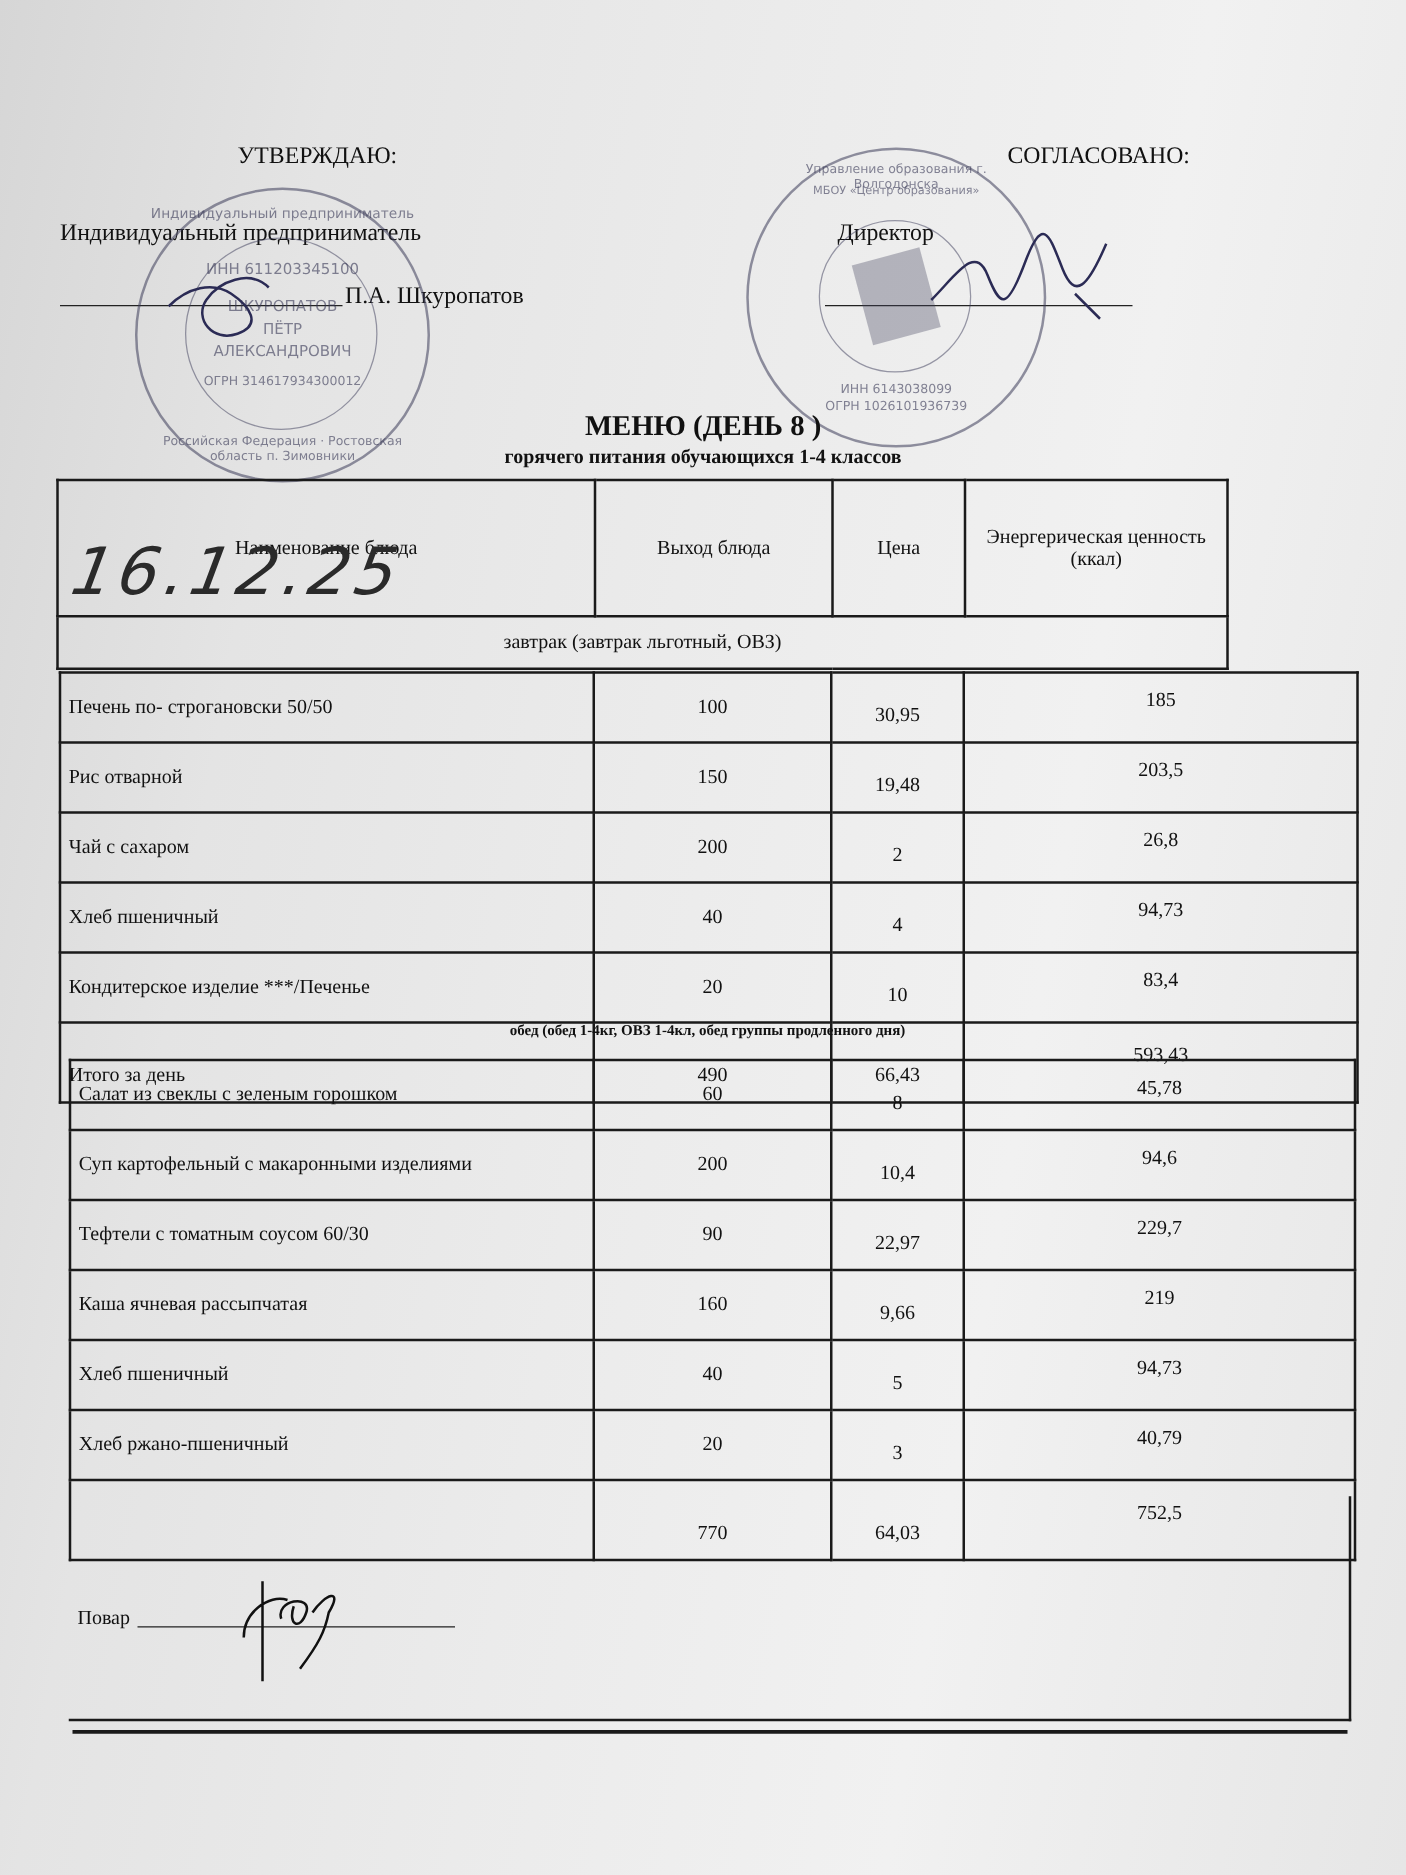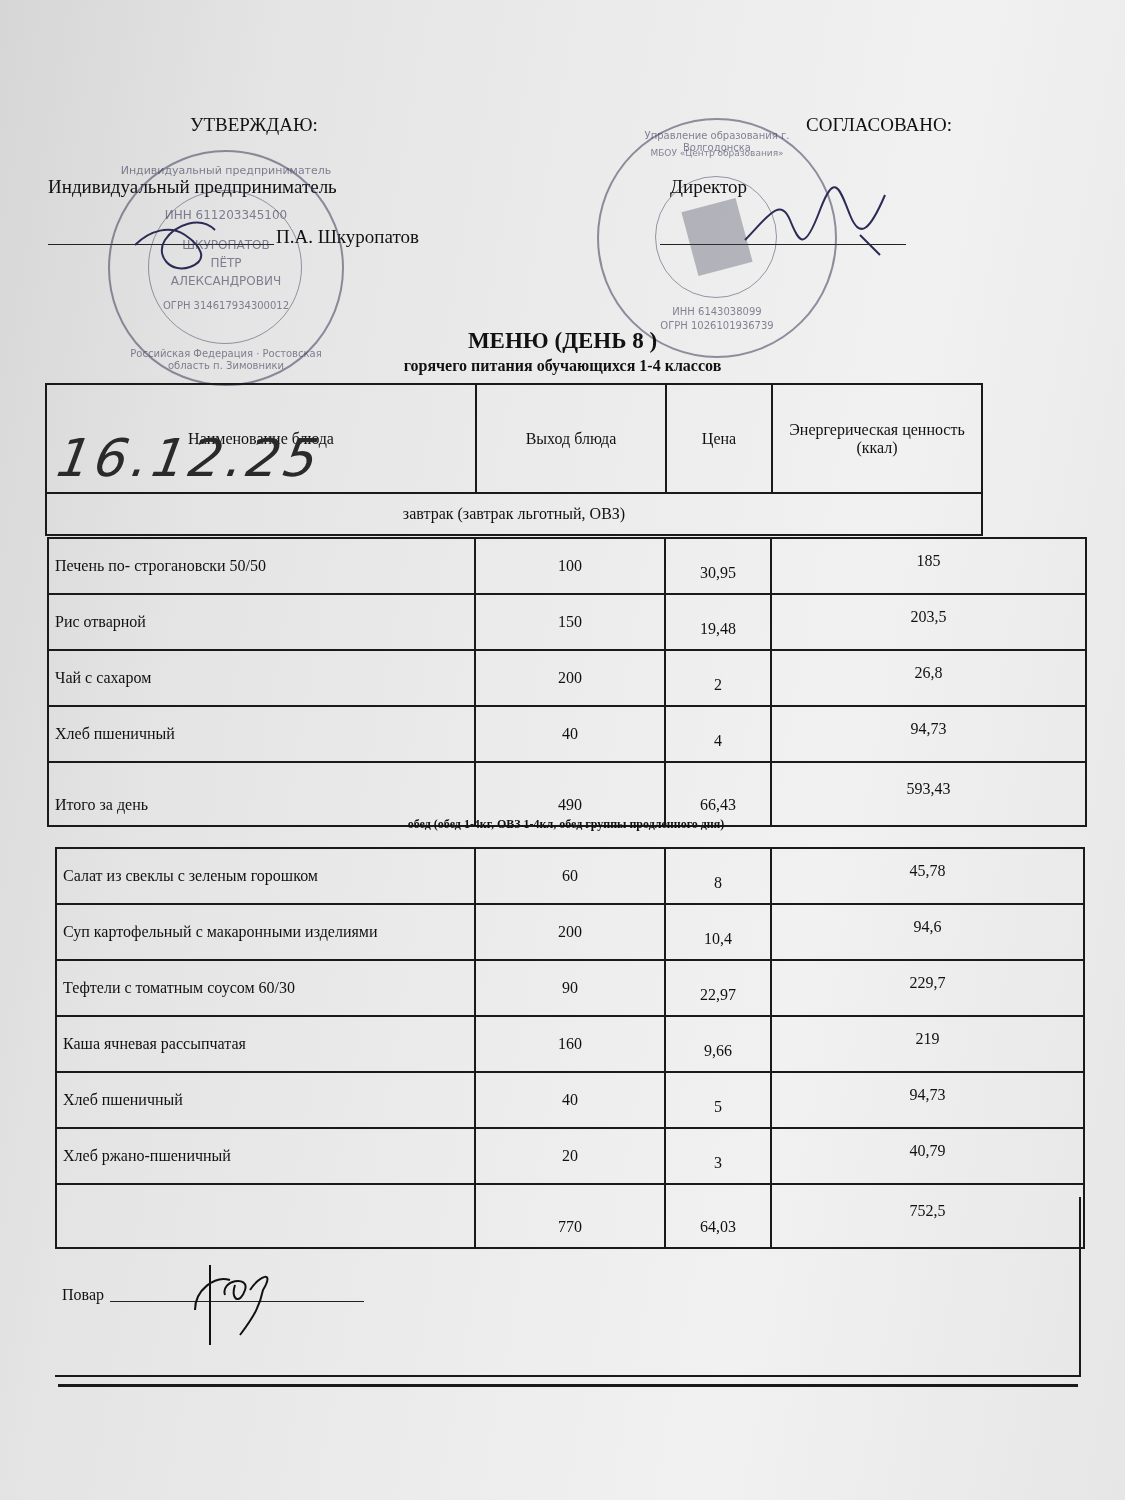--- a/index.html
+++ b/index.html
@@ -140,20 +140,26 @@
     <td class="num">200</td>
     <td class="price">2</td>
     <td class="kcal">26,8</td>
   </tr>
   <tr class="item-row">
     <td class="name">Хлеб пшеничный</td>
     <td class="num">40</td>
     <td class="price">4</td>
     <td class="kcal">94,73</td>
   </tr>
+  <tr class="item-row">
+    <td class="name">Кондитерское изделие ***/Печенье</td>
+    <td class="num">20</td>
+    <td class="price">10</td>
+    <td class="kcal">83,4</td>
+  </tr>
   <tr class="item-row total-row">
     <td class="name" style="padding-top:22px;">Итого за день</td>
     <td class="num">490</td>
     <td class="price">66,43</td>
     <td class="kcal">593,43</td>
   </tr>
 </tbody>
   </table>
 
 <div class="abs" style="left:45px; width:1042px; top:817px; text-align:center; font-weight:bold; font-size:12px;">обед (обед 1-4кг, ОВЗ 1-4кл, обед группы продленного дня)</div>

